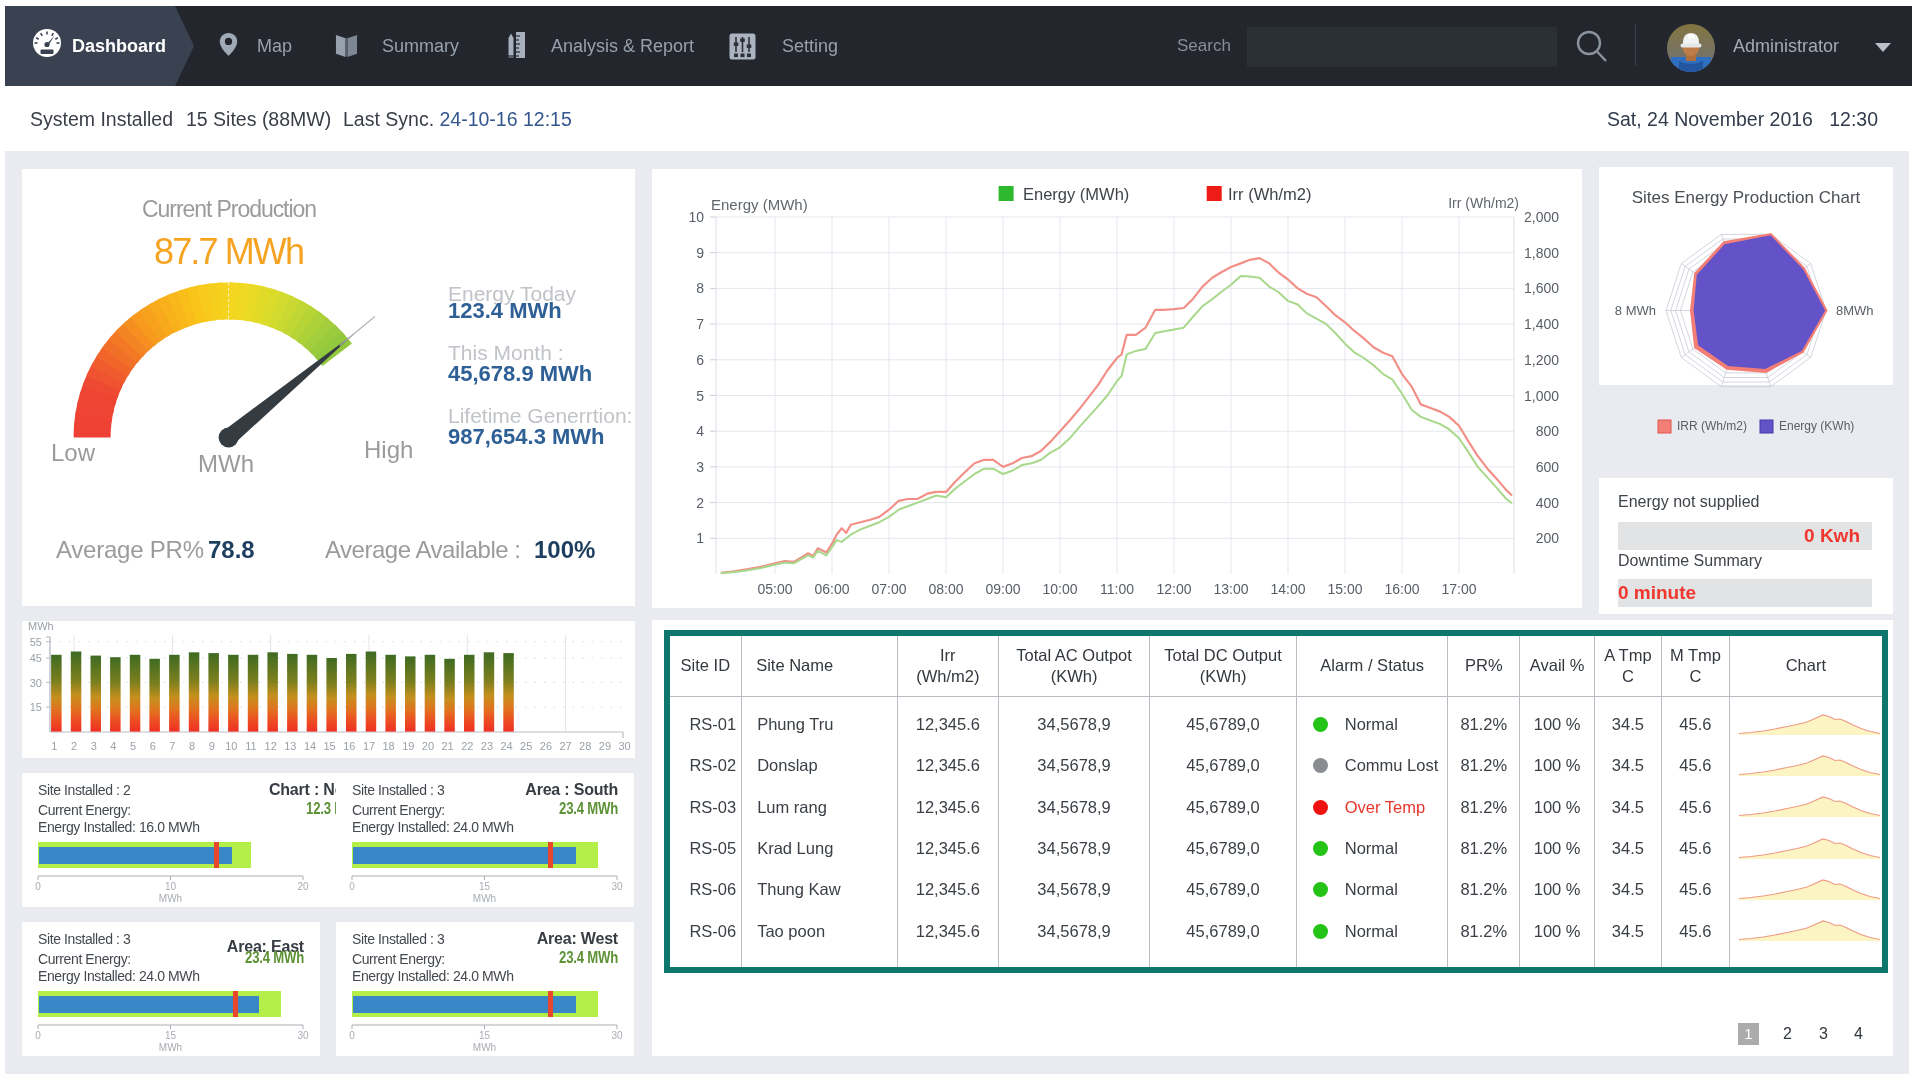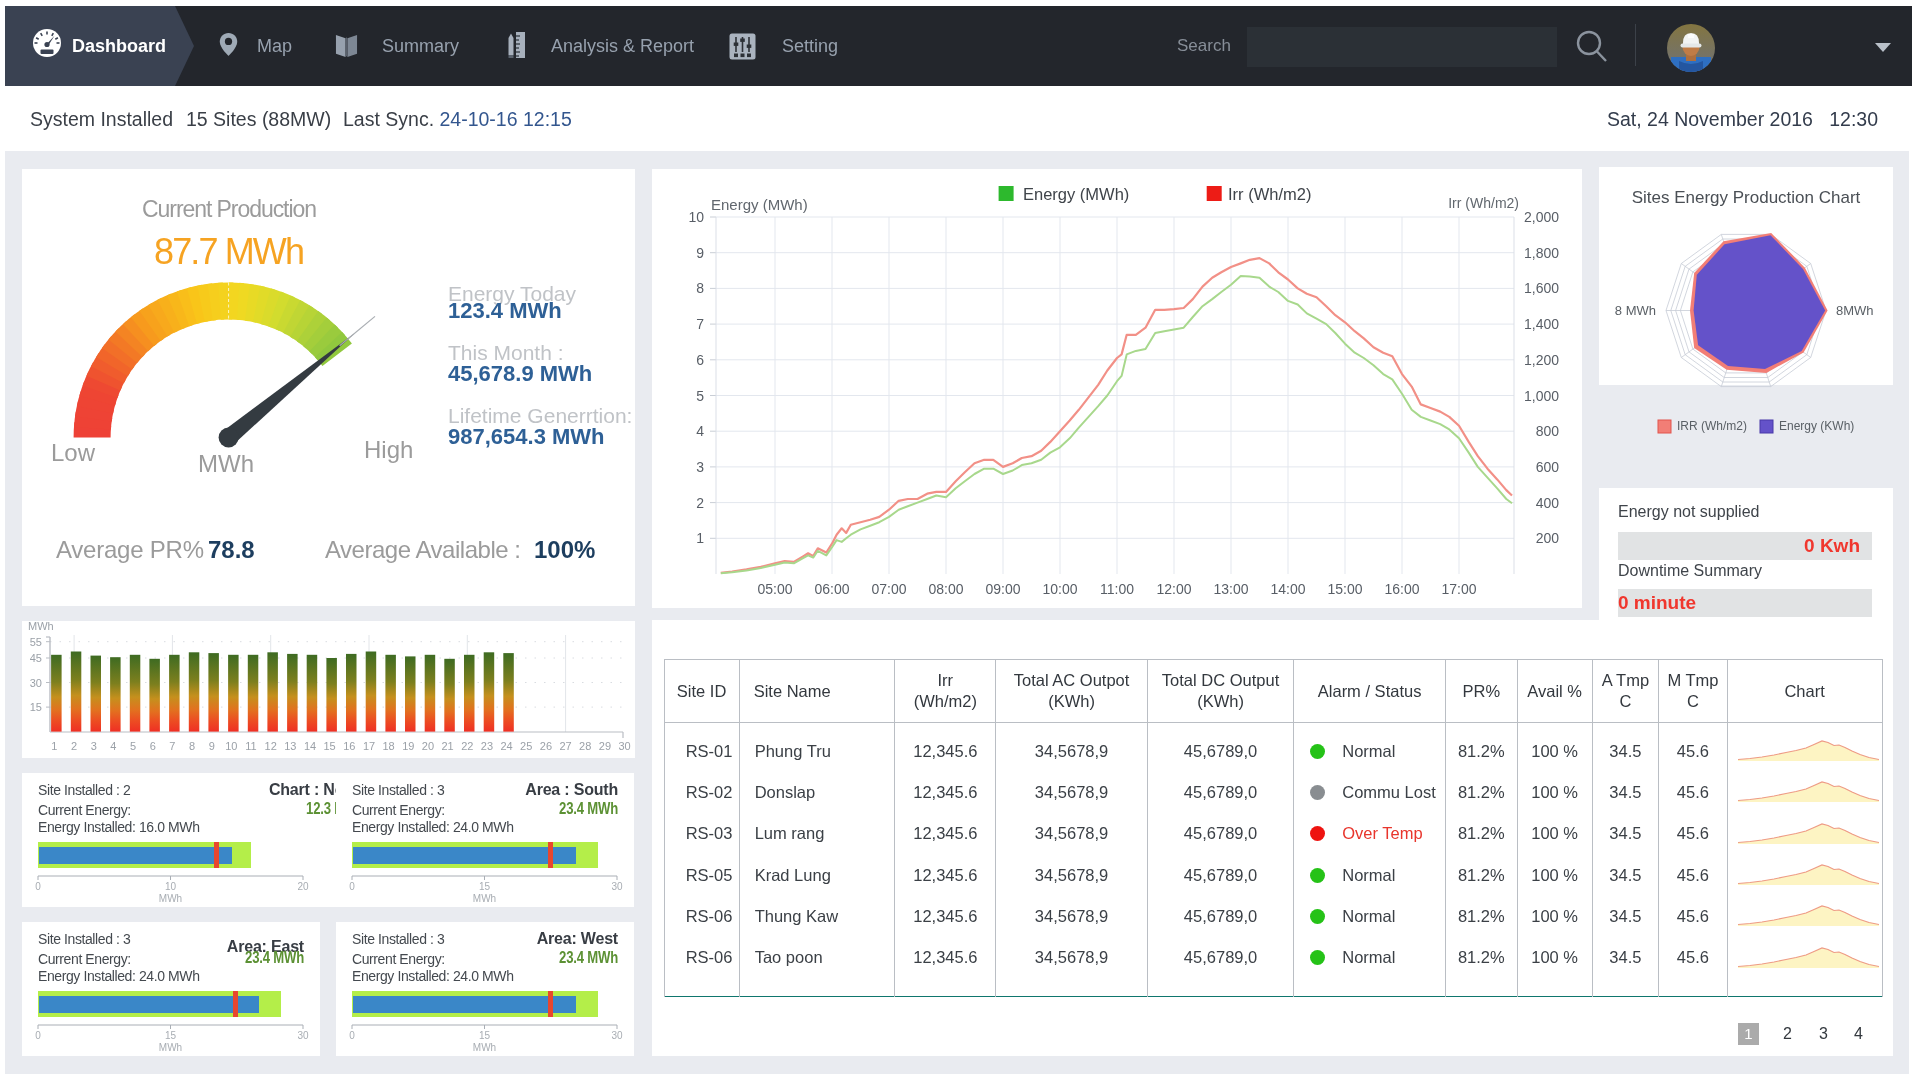--- a/index.html
+++ b/index.html
@@ -5,21 +5,21 @@
 html,body { width:1920px; height:1082px; background:#fff; font-family:"Liberation Sans",sans-serif; overflow:hidden; }
 #root { position:relative; width:1920px; height:1082px; }
 .graybg { position:absolute; left:5px; top:151px; width:1904px; height:923px; background:#e9ebf0; }
 .card { position:absolute; background:#fff; }
 .nav { position:absolute; left:5px; top:6px; width:1907px; height:80px; background:#23262c; }
 .navtab { position:absolute; left:0; top:0; width:190px; height:80px; background:#3a4252;
   clip-path:polygon(0 0, 170px 0, 189px 40px, 170px 80px, 0 80px); }
 .nitem { position:absolute; top:0; height:80px; display:flex; align-items:center; color:#97a1ae; font-size:18px; }
 .dot { display:inline-block; width:15px; height:15px; border-radius:50%; margin-right:17px; vertical-align:-2px; }
 .dot-g { background:#25c217; } .dot-gr { background:#898d91; } .dot-r { background:#ee1310; }
-.dtable { border-collapse:collapse; table-layout:fixed; border:1px solid #0f766e;margin-top:29px; }
+.dtable { border-collapse:collapse; table-layout:fixed; border:6px solid #0f766e; }
 .dtable th { border:1px solid #babec4; border-bottom:1px solid #babec4; font-size:16.5px; font-weight:400;
   color:#33383e; height:63px; vertical-align:middle; text-align:center; line-height:21px; }
 .dtable td { font-size:16.5px; color:#3b4046; text-align:center; height:41.3px; vertical-align:middle; }
 .dtable tbody td { border-left:1px solid #babec4; border-right:1px solid #babec4; }
 .dtable th:nth-child(2) { text-align:left; padding-left:14px; }
 .c-id { text-align:center; padding-left:15px; }
 .c-name { text-align:left !important; padding-left:15px; }
 .c-al { text-align:left !important; padding-left:16px; }
 .pgn { position:absolute; top:403px; width:21px; height:22px; text-align:center; font-size:16px;
   line-height:22px; color:#33383e; }
@@ -109,20 +109,21 @@
 <rect width="48" height="48" fill="url(#avbg)"></rect>
 <rect x="4" y="33" width="40" height="15" fill="#2e6fc2"></rect>
 <path d="M12 37 Q24 43 36 37 L36 48 L12 48 Z" fill="#2456a0"></path>
 <rect x="19" y="28" width="10" height="9" fill="#ad6f3e"></rect>
 <ellipse cx="24" cy="23" rx="8.5" ry="9" fill="#c07c46"></ellipse>
 <path d="M16 19 Q16 9 24 9 Q32 9 32 19 L32 21 L16 21 Z" fill="#f2f4f4"></path>
 <rect x="13.5" y="19.5" width="21" height="4" rx="2" fill="#e4e8e9"></rect>
 <path d="M21 10 L27 10 L27 14 L21 14 Z" fill="#fbfcfc"></path>
 </g>
 </svg></div>
+  <div class="nitem" style="left:1728px;color:#a3abb6;font-size:18px">Administrator</div>
   <svg style="position:absolute;left:1870px;top:37px" width="16" height="10" viewBox="0 0 16 10">
     <polygon points="0,0 16,0 8,9" fill="#b9c0c9"></polygon>
   </svg>
 </div>
 
 <div style="position:absolute;left:30px;top:108px;font-size:19.5px;color:#3a3f47">System Installed</div>
 <div style="position:absolute;left:186px;top:108px;font-size:19.5px;color:#3a3f47">15 Sites (88MW)</div>
 <div style="position:absolute;left:343px;top:108px;font-size:19.5px;color:#3a3f47">Last Sync. <span style="color:#33568e">24-10-16 12:15</span></div>
 <div style="position:absolute;right:42px;top:108px;font-size:19.5px;color:#333c4c;white-space:nowrap">Sat, 24 November 2016&nbsp;&nbsp;&nbsp;12:30</div>
 
@@ -288,21 +289,21 @@
         <polygon points="226.2,143.5 204.0,102.1 171.5,68.2 125.5,77.3 97.8,107.8 94.6,143.5 99.1,178.3 129.0,199.0 166.0,202.1 202.7,183.9" fill="#6452c9"></polygon>
         <text x="57" y="148" text-anchor="end" font-size="13" fill="#5a6066">8 MWh</text>
         <text x="237" y="148" font-size="13" fill="#5a6066">8MWh</text>
         <rect x="59" y="253" width="13" height="13" fill="#f27e76" stroke="#e2554d" stroke-width="1"></rect>
         <text x="78" y="263" font-size="12" fill="#5a6066">IRR (Wh/m2)</text>
         <rect x="161" y="253" width="13" height="13" fill="#6452c9" stroke="#4838a8" stroke-width="1"></rect>
         <text x="180" y="263" font-size="12" fill="#5a6066">Energy (KWh)</text>
 </svg>
 </div>
 
-<div class="card" style="left:1599px;top:488px;width:294px;height:136px">
+<div class="card" style="left:1599px;top:478px;width:294px;height:136px">
 <div style="position:absolute;left:19px;top:15px;font-size:16px;color:#3f444a">Energy not supplied</div>
 <div style="position:absolute;left:19px;top:44px;width:254px;height:28px;background:#e1e3e4;text-align:right;font-size:19px;font-weight:bold;color:#f0372e;line-height:28px;padding-right:12px">0 Kwh</div>
 <div style="position:absolute;left:19px;top:74px;font-size:16px;color:#3f444a">Downtime Summary</div>
 <div style="position:absolute;left:19px;top:101px;width:254px;height:28px;background:#e1e3e4;font-size:19px;font-weight:bold;color:#f0372e;line-height:28px;padding-right:12px">0 minute</div>
 </div>
 
 <div class="card" style="left:22px;top:621px;width:613px;height:137px">
 <svg width="611" height="135" viewBox="0 0 611 135">
 <defs>
 <linearGradient id="barg" x1="0" y1="0" x2="0" y2="1">

